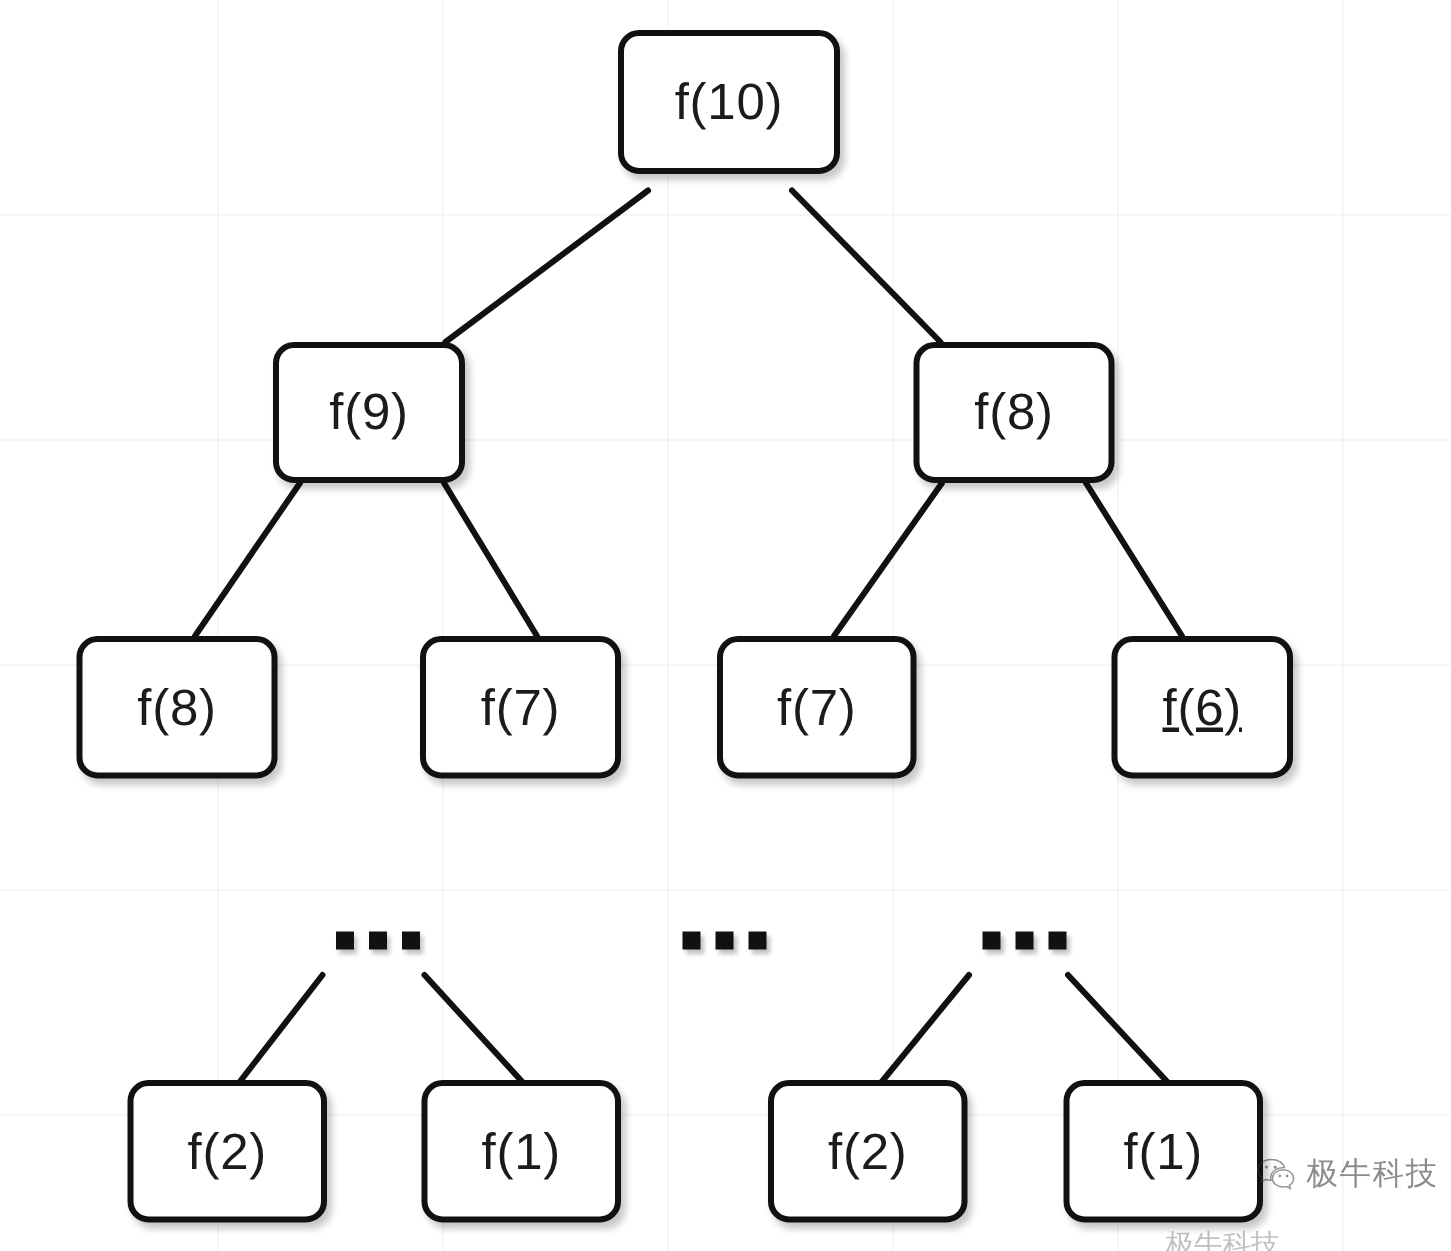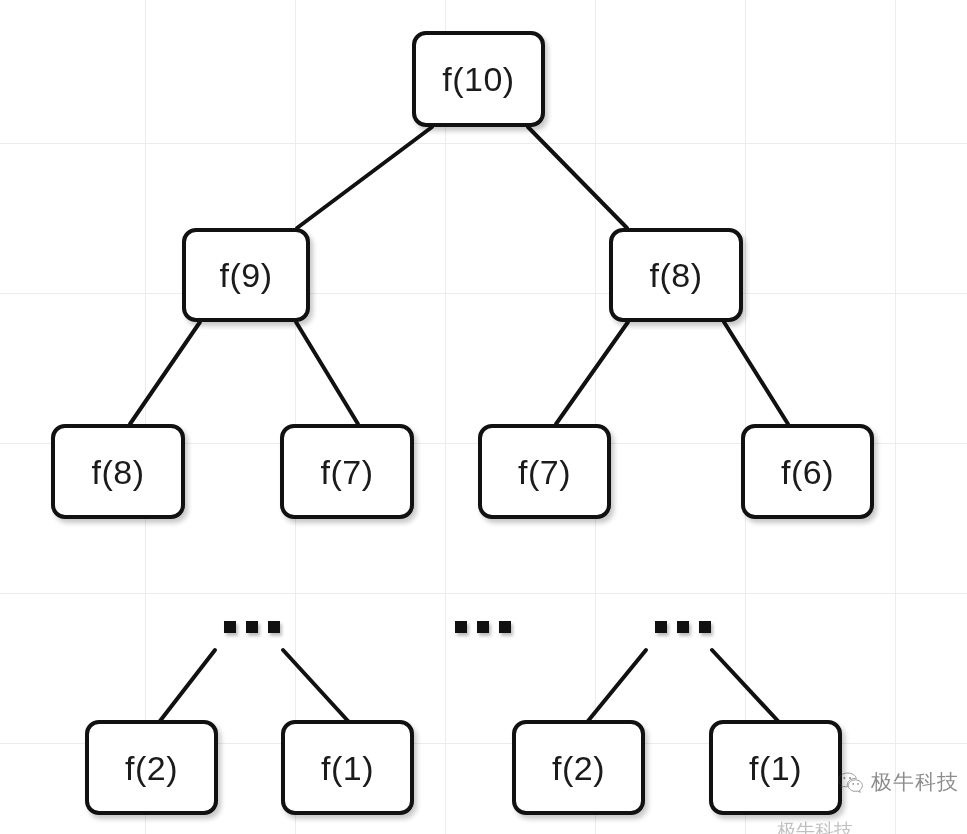--- a/index.html
+++ b/index.html
@@ -109,39 +109,39 @@
       <line x1="296" y1="322" x2="358" y2="424" stroke="#111111" stroke-width="4" stroke-linecap="round"></line>
       <line x1="628" y1="322" x2="556" y2="424" stroke="#111111" stroke-width="4" stroke-linecap="round"></line>
       <line x1="724" y1="322" x2="788" y2="424" stroke="#111111" stroke-width="4" stroke-linecap="round"></line>
       <line x1="215" y1="650" x2="160" y2="721" stroke="#111111" stroke-width="4" stroke-linecap="round"></line>
       <line x1="283" y1="650" x2="348" y2="721" stroke="#111111" stroke-width="4" stroke-linecap="round"></line>
       <line x1="646" y1="650" x2="588" y2="721" stroke="#111111" stroke-width="4" stroke-linecap="round"></line>
       <line x1="712" y1="650" x2="778" y2="721" stroke="#111111" stroke-width="4" stroke-linecap="round"></line>
     </svg>
 
   <div id="nodes">
-      <div class="node" style="left: 412px; top: 31px; width: 133px; height: 96px;">
+      <div class="node" style="left: 412px; top: 20px; width: 148px; height: 96px;">
         <span>f(10)</span>
       </div>
       <div class="node" style="left: 182px; top: 228px; width: 128px; height: 94px;">
         <span>f(9)</span>
       </div>
       <div class="node" style="left: 609px; top: 228px; width: 134px; height: 94px;">
         <span>f(8)</span>
       </div>
       <div class="node" style="left: 51px; top: 424px; width: 134px; height: 95px;">
         <span>f(8)</span>
       </div>
       <div class="node" style="left: 280px; top: 424px; width: 134px; height: 95px;">
         <span>f(7)</span>
       </div>
       <div class="node" style="left: 478px; top: 424px; width: 133px; height: 95px;">
         <span>f(7)</span>
       </div>
-      <div class="node" style="left: 741px; top: 424px; width: 133px; height: 95px;">
+      <div class="node" style="left: 741px; top: 424px; width: 121px; height: 95px; text-decoration: underline;">
         <span>f(6)</span>
       </div>
       <div class="node" style="left: 85px; top: 720px; width: 133px; height: 95px;">
         <span>f(2)</span>
       </div>
       <div class="node" style="left: 281px; top: 720px; width: 133px; height: 95px;">
         <span>f(1)</span>
       </div>
       <div class="node" style="left: 512px; top: 720px; width: 133px; height: 95px;">
         <span>f(2)</span>

